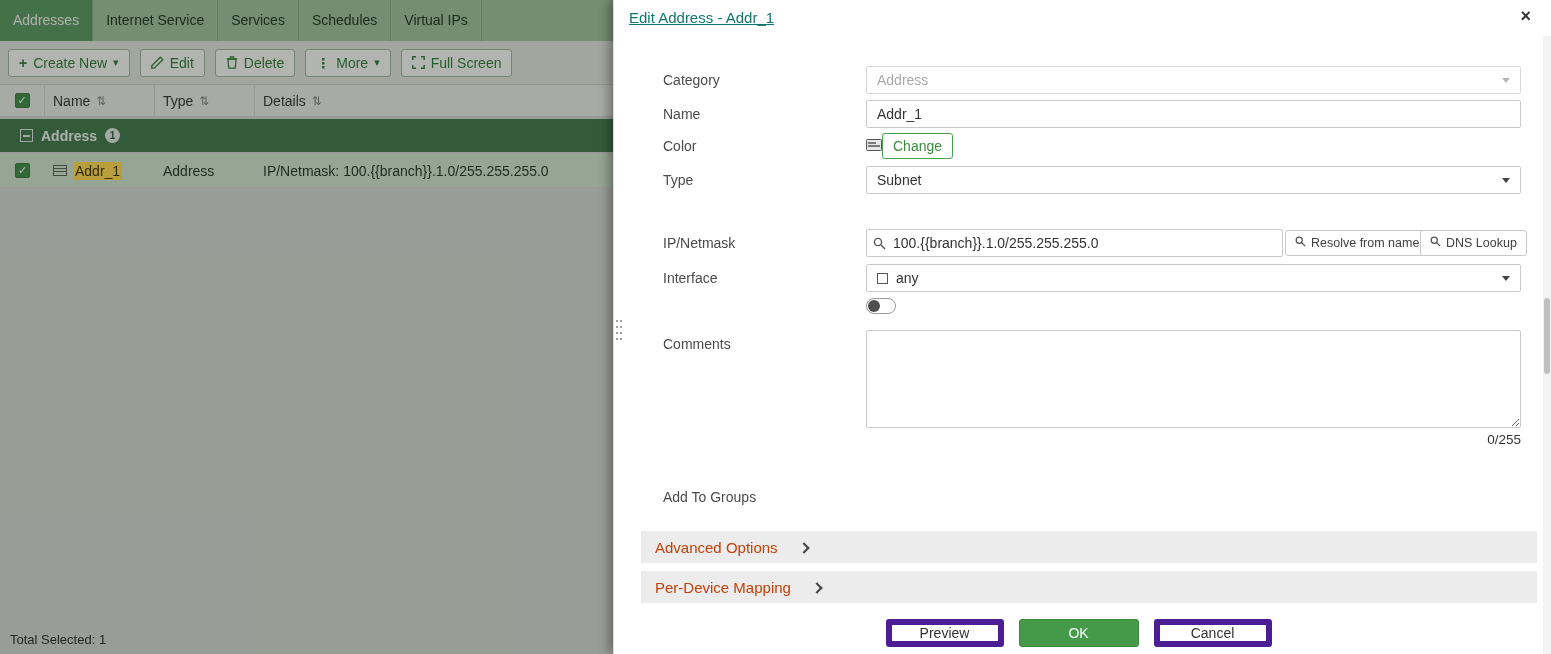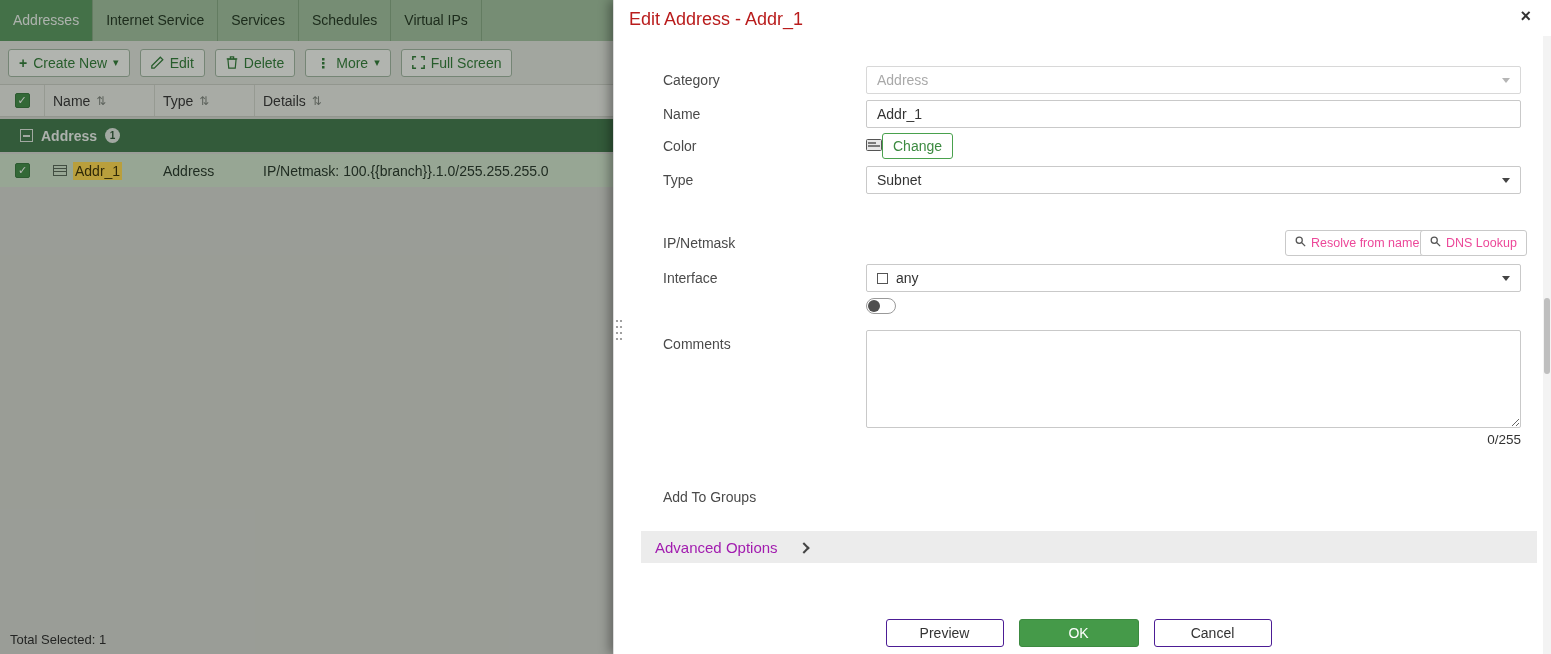--- a/index.html
+++ b/index.html
@@ -36,45 +36,45 @@
   .data-row { position: absolute; left: 0; top: 154px; right: 0; height: 33px; background: #cfe3ca; display: flex; align-items: stretch; font-size: 14px; color: #243427; cursor: pointer; }
   .td { display: flex; align-items: center; gap: 6px; padding: 0 8px; }
   .hl { background: #ffd84d; color: #3a3000; padding: 1px 2px; }
 
   .status-bar { position: absolute; left: 10px; bottom: 7px; font-size: 13px; color: #2a2a2a; }
 
   .dim { position: absolute; inset: 0; background: rgba(22,25,22,0.30); z-index: 5; }
 
   
   .modal { position: absolute; left: 613px; top: 0; width: 938px; height: 654px; background: #fff; z-index: 10; border-left: 1px solid #dcdcdc; box-shadow: -4px 0 10px rgba(0,0,0,0.35); }
-  .modal-title { position: absolute; left: 15px; top: 9px; font-size: 18px; color: #b91c1c; }
+  .modal-title { position: absolute; left: 15px; top: 9px; font-size: 15px; color: #0f766e; text-decoration: underline; }
   .modal-close { position: absolute; right: 20px; top: 5px; font-size: 18px; font-weight: bold; color: #333; cursor: pointer; line-height: 1.3; }
 
   .flabel { position: absolute; left: 49px; height: 28px; display: flex; align-items: center; font-size: 14px; color: #4a4a4a; }
   .ctrl { position: absolute; left: 252px; width: 655px; height: 28px; border: 1px solid #c9c9c9; border-radius: 2px; background: #fff; font-size: 14px; color: #333; display: flex; align-items: center; padding: 0 10px; }
   .ctrl.disabled { color: #a9a9a9; border-color: #d8d8d8; }
   .caret-shape { position: absolute; right: 10px; top: 11px; width: 0; height: 0; border-left: 4px solid transparent; border-right: 4px solid transparent; border-top: 5px solid #444; }
   .caret-shape.gray { border-top-color: #b5b5b5; }
   input.ctrl { outline: none; }
   .ip-wrap { position: absolute; left: 252px; top: 229px; width: 417px; height: 28px; }
   .ip-wrap input { width: 100%; height: 100%; border: 1px solid #c9c9c9; border-radius: 2px; font-size: 14px; color: #333; padding: 0 8px 0 26px; outline: none; }
   .lens { position: absolute; left: 7px; top: 7px; }
-  .mini-btn { position: absolute; height: 26px; border: 1px solid #c9c9c9; border-radius: 3px; background: #fff; color: #ec4899; font-size: 12.5px; display: flex; align-items: center; gap: 5px; padding: 0 9px; cursor: pointer; }
+  .mini-btn { position: absolute; height: 26px; border: 1px solid #c9c9c9; border-radius: 3px; background: #fff; color: #404040; font-size: 12.5px; display: flex; align-items: center; gap: 5px; padding: 0 9px; cursor: pointer; }
   .swatch-wrap { position: absolute; left: 252px; top: 133px; display: flex; align-items: center; }
   .change-btn { height: 26px; padding: 0 10px; border: 1px solid #49a14d; border-radius: 3px; background: #fff; color: #3c8a40; font-size: 14px; display: flex; align-items: center; cursor: pointer; }
   .iface-sq { width: 11px; height: 11px; border: 1px solid #555; margin-right: 8px; }
   .toggle { position: absolute; left: 252px; top: 298px; width: 30px; height: 16px; border: 1px solid #9a9a9a; border-radius: 9px; background: #fff; cursor: pointer; }
   .knob { width: 12px; height: 12px; margin: 1px; background: #4f4f4f; border-radius: 50%; }
   textarea.comments { position: absolute; left: 252px; top: 330px; width: 655px; height: 98px; border: 1px solid #c9c9c9; border-radius: 2px; font-family: "Liberation Sans", "DejaVu Sans", sans-serif; font-size: 14px; color: #333; padding: 6px 8px; resize: both; outline: none; }
   .counter { position: absolute; left: 252px; top: 432px; width: 655px; text-align: right; font-size: 13.5px; color: #333; }
-  .section-bar { position: absolute; left: 27px; width: 896px; height: 32px; background: #ececec; display: flex; align-items: center; gap: 22px; padding-left: 14px; font-size: 15px; color: #a21caf; cursor: pointer; }
+  .section-bar { position: absolute; left: 27px; width: 896px; height: 32px; background: #ececec; display: flex; align-items: center; gap: 22px; padding-left: 14px; font-size: 15px; color: #c2410c; cursor: pointer; }
   .chev { width: 8px; height: 8px; border-top: 2px solid #444; border-right: 2px solid #444; transform: rotate(45deg); margin-top: 1px; }
   .modal-footer { position: absolute; left: 0; right: 8px; bottom: 0; height: 42px; background: #fff; display: flex; justify-content: center; gap: 15px; padding-top: 7px; }
   .btn { height: 28px; border-radius: 3px; font-size: 14px; display: flex; align-items: center; justify-content: center; cursor: pointer; }
-  .btn.plain { width: 118px; background: #fff; border: 1px solid #4c1d95; color: #333; }
+  .btn.plain { width: 118px; background: #fff; border: 6px solid #4c1d95; color: #333; }
   .btn.ok { width: 120px; background: #459a49; border: 1px solid #3c8a40; color: #fff; }
   .sb-track { position: absolute; right: 0; top: 36px; bottom: 0; width: 8px; background: #f3f3f3; }
   .sb-thumb { position: absolute; right: 1px; top: 298px; width: 6px; height: 76px; background: #bfbfbf; border-radius: 3px; cursor: pointer; }
   .grip { position: absolute; left: 1px; top: 318px; cursor: ew-resize; }
 </style>
 </head>
 <body>
 
 <div class="stage">
 
@@ -200,20 +200,27 @@
       <span class="change-btn">Change</span>
     </div>
 
     <div class="flabel" style="top:166px;">Type</div>
     <div class="ctrl" style="top:166px;">
       <span>Subnet</span>
       <span class="caret-shape"></span>
     </div>
 
     <div class="flabel" style="top:229px;">IP/Netmask</div>
+    <div class="ip-wrap">
+      <span class="lens"><svg width="13" height="13" viewBox="0 0 13 13">
+            <circle cx="5" cy="5" r="3.6" fill="none" stroke="#555" stroke-width="1.4"></circle>
+            <path d="M8 8l4 4" stroke="#555" stroke-width="1.4"></path>
+          </svg></span>
+      <input value="100.{{branch}}.1.0/255.255.255.0" style="">
+    </div>
     <div class="mini-btn" style="left:671px; top:230px;">
       <span><svg width="11" height="11" viewBox="0 0 13 13">
             <circle cx="5" cy="5" r="3.6" fill="none" stroke="#555" stroke-width="1.5"></circle>
             <path d="M8 8l4 4" stroke="#555" stroke-width="1.5"></path>
           </svg></span>
       <span>Resolve from name</span>
     </div>
     <div class="mini-btn" style="left:806px; top:230px;">
       <span><svg width="11" height="11" viewBox="0 0 13 13">
             <circle cx="5" cy="5" r="3.6" fill="none" stroke="#555" stroke-width="1.5"></circle>
@@ -234,20 +241,24 @@
       </div>
 
     <div class="flabel" style="top:330px;">Comments</div>
     <textarea class="comments" value="" style=""></textarea>
     <div class="counter">0/255</div>
 
     <div class="flabel" style="top:483px;">Add To Groups</div>
 
     <div class="section-bar" style="top:531px;">
       <span>Advanced Options</span>
+      <span class="chev"></span>
+    </div>
+    <div class="section-bar" style="top:571px;">
+      <span>Per-Device Mapping</span>
       <span class="chev"></span>
     </div>
 
     <div class="modal-footer">
       <div class="btn plain">Preview</div>
       <div class="btn ok">OK</div>
       <div class="btn plain">Cancel</div>
     </div>
 
     <div class="sb-track"></div>

